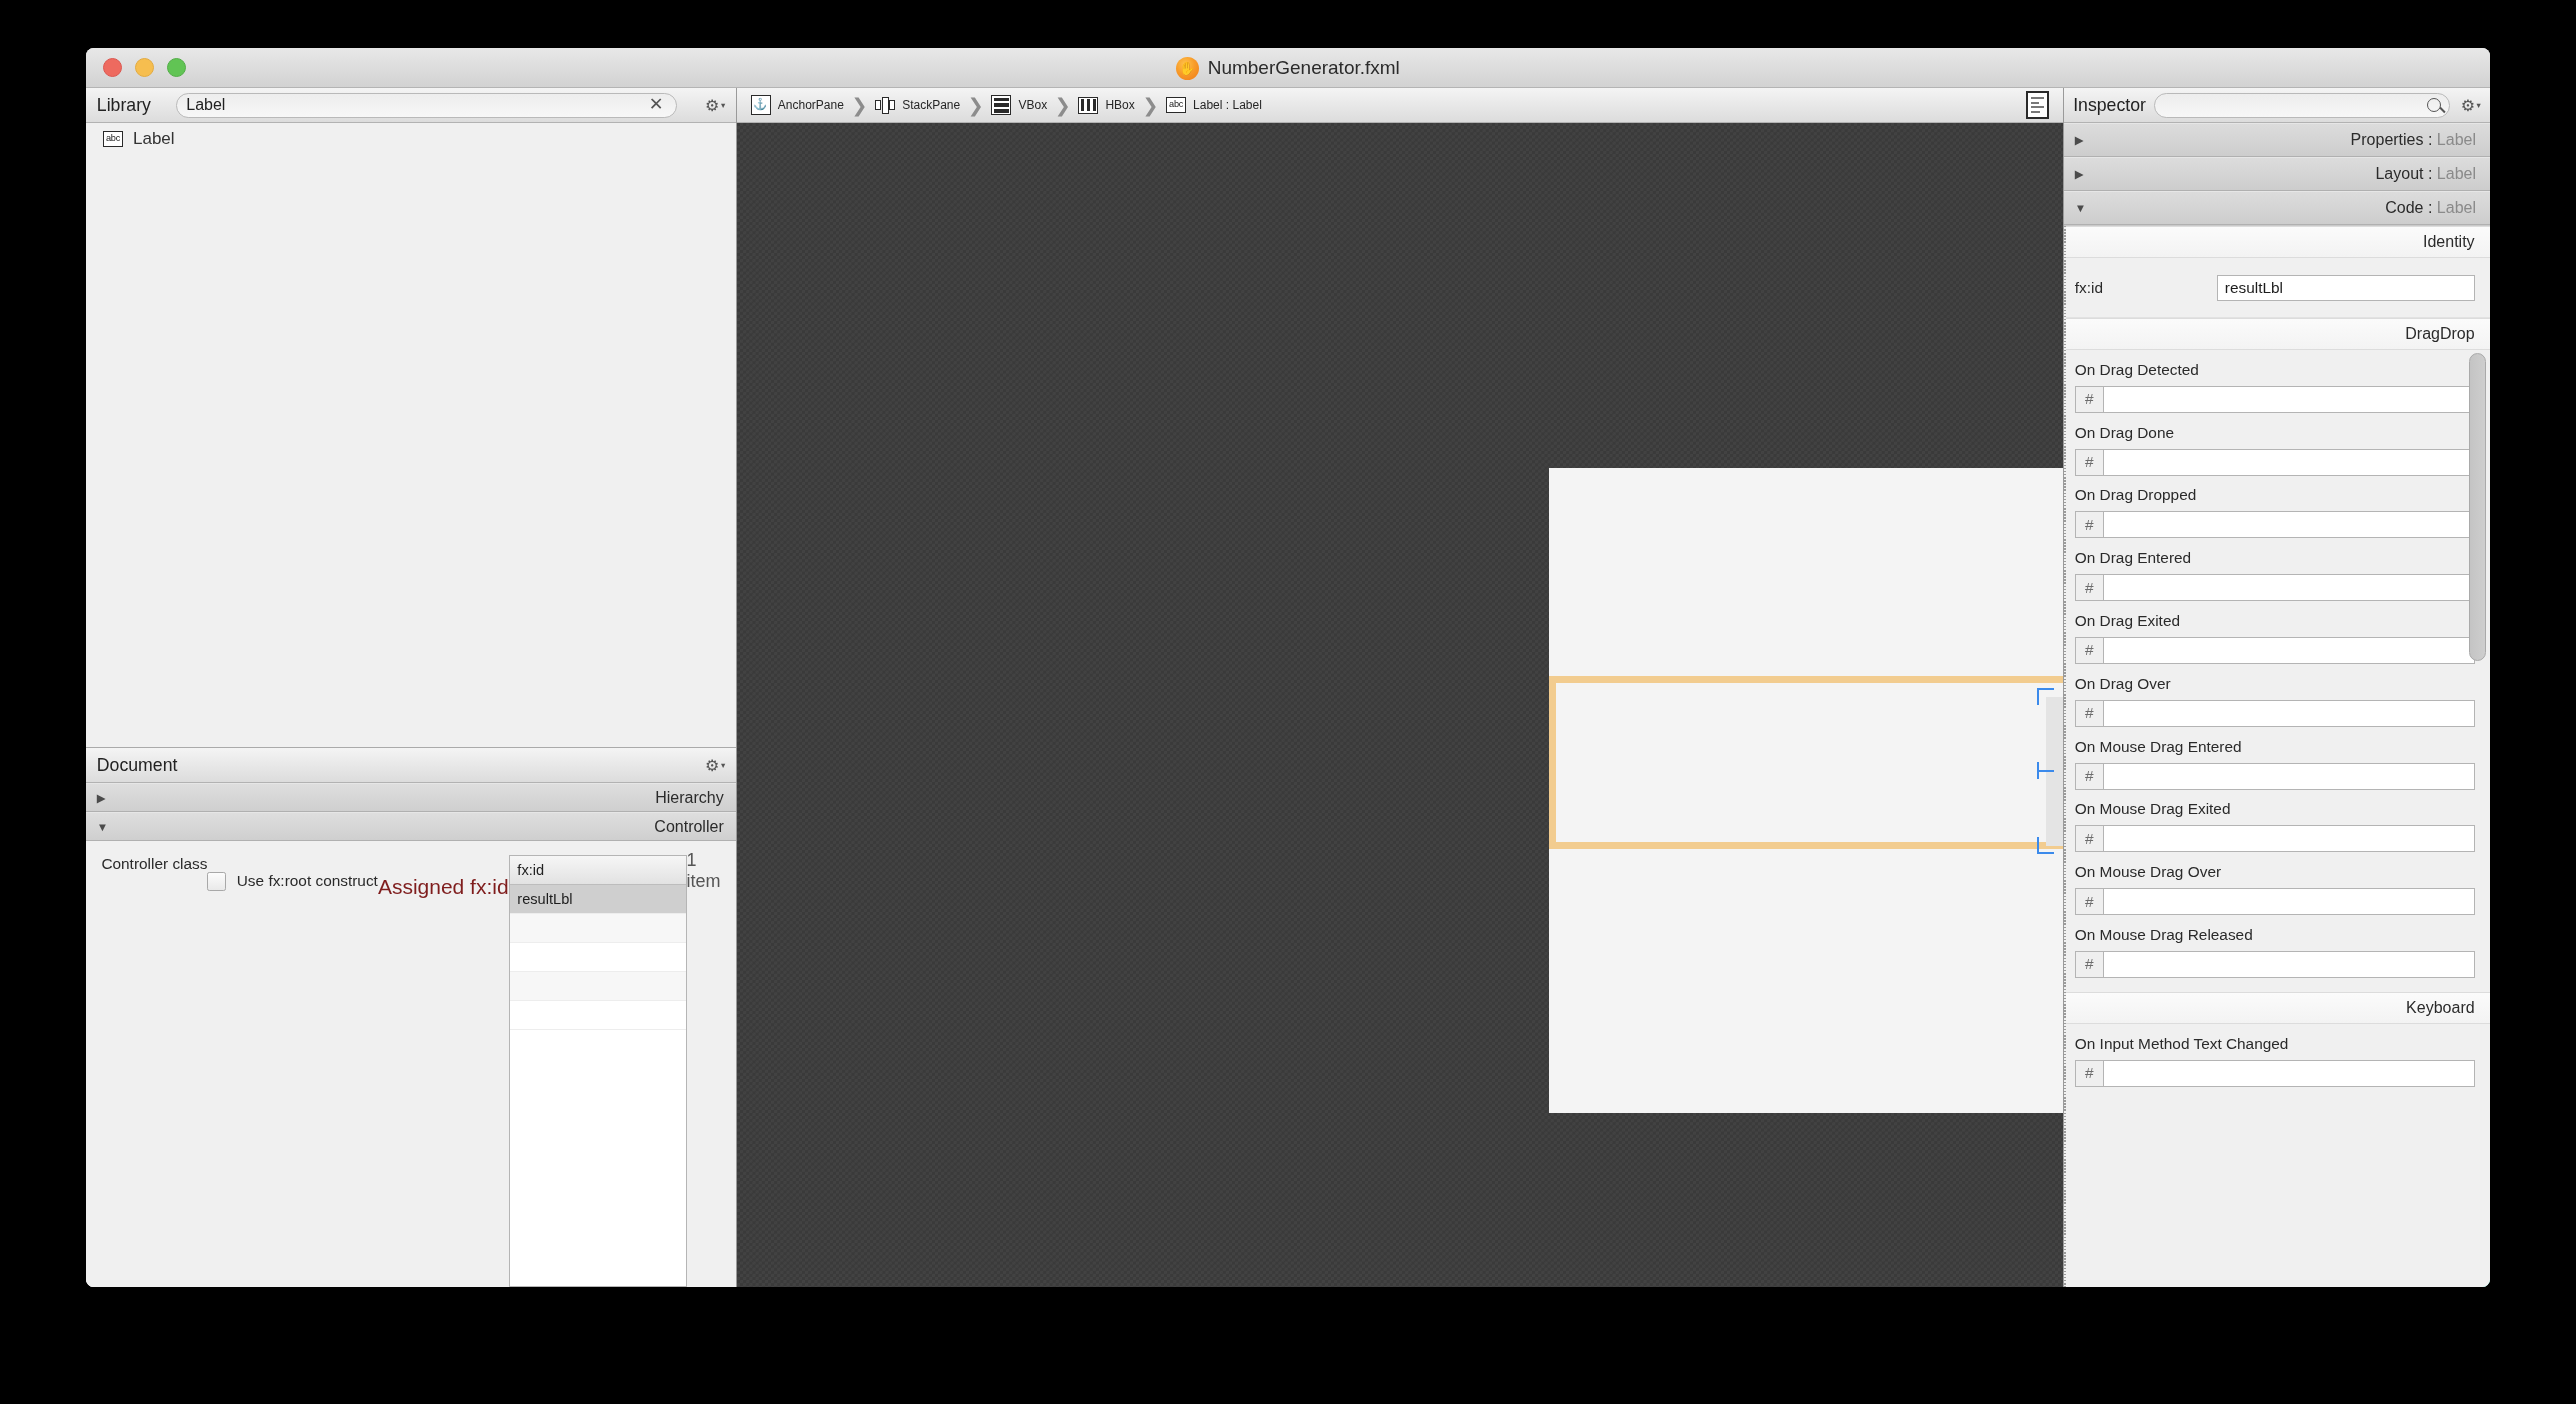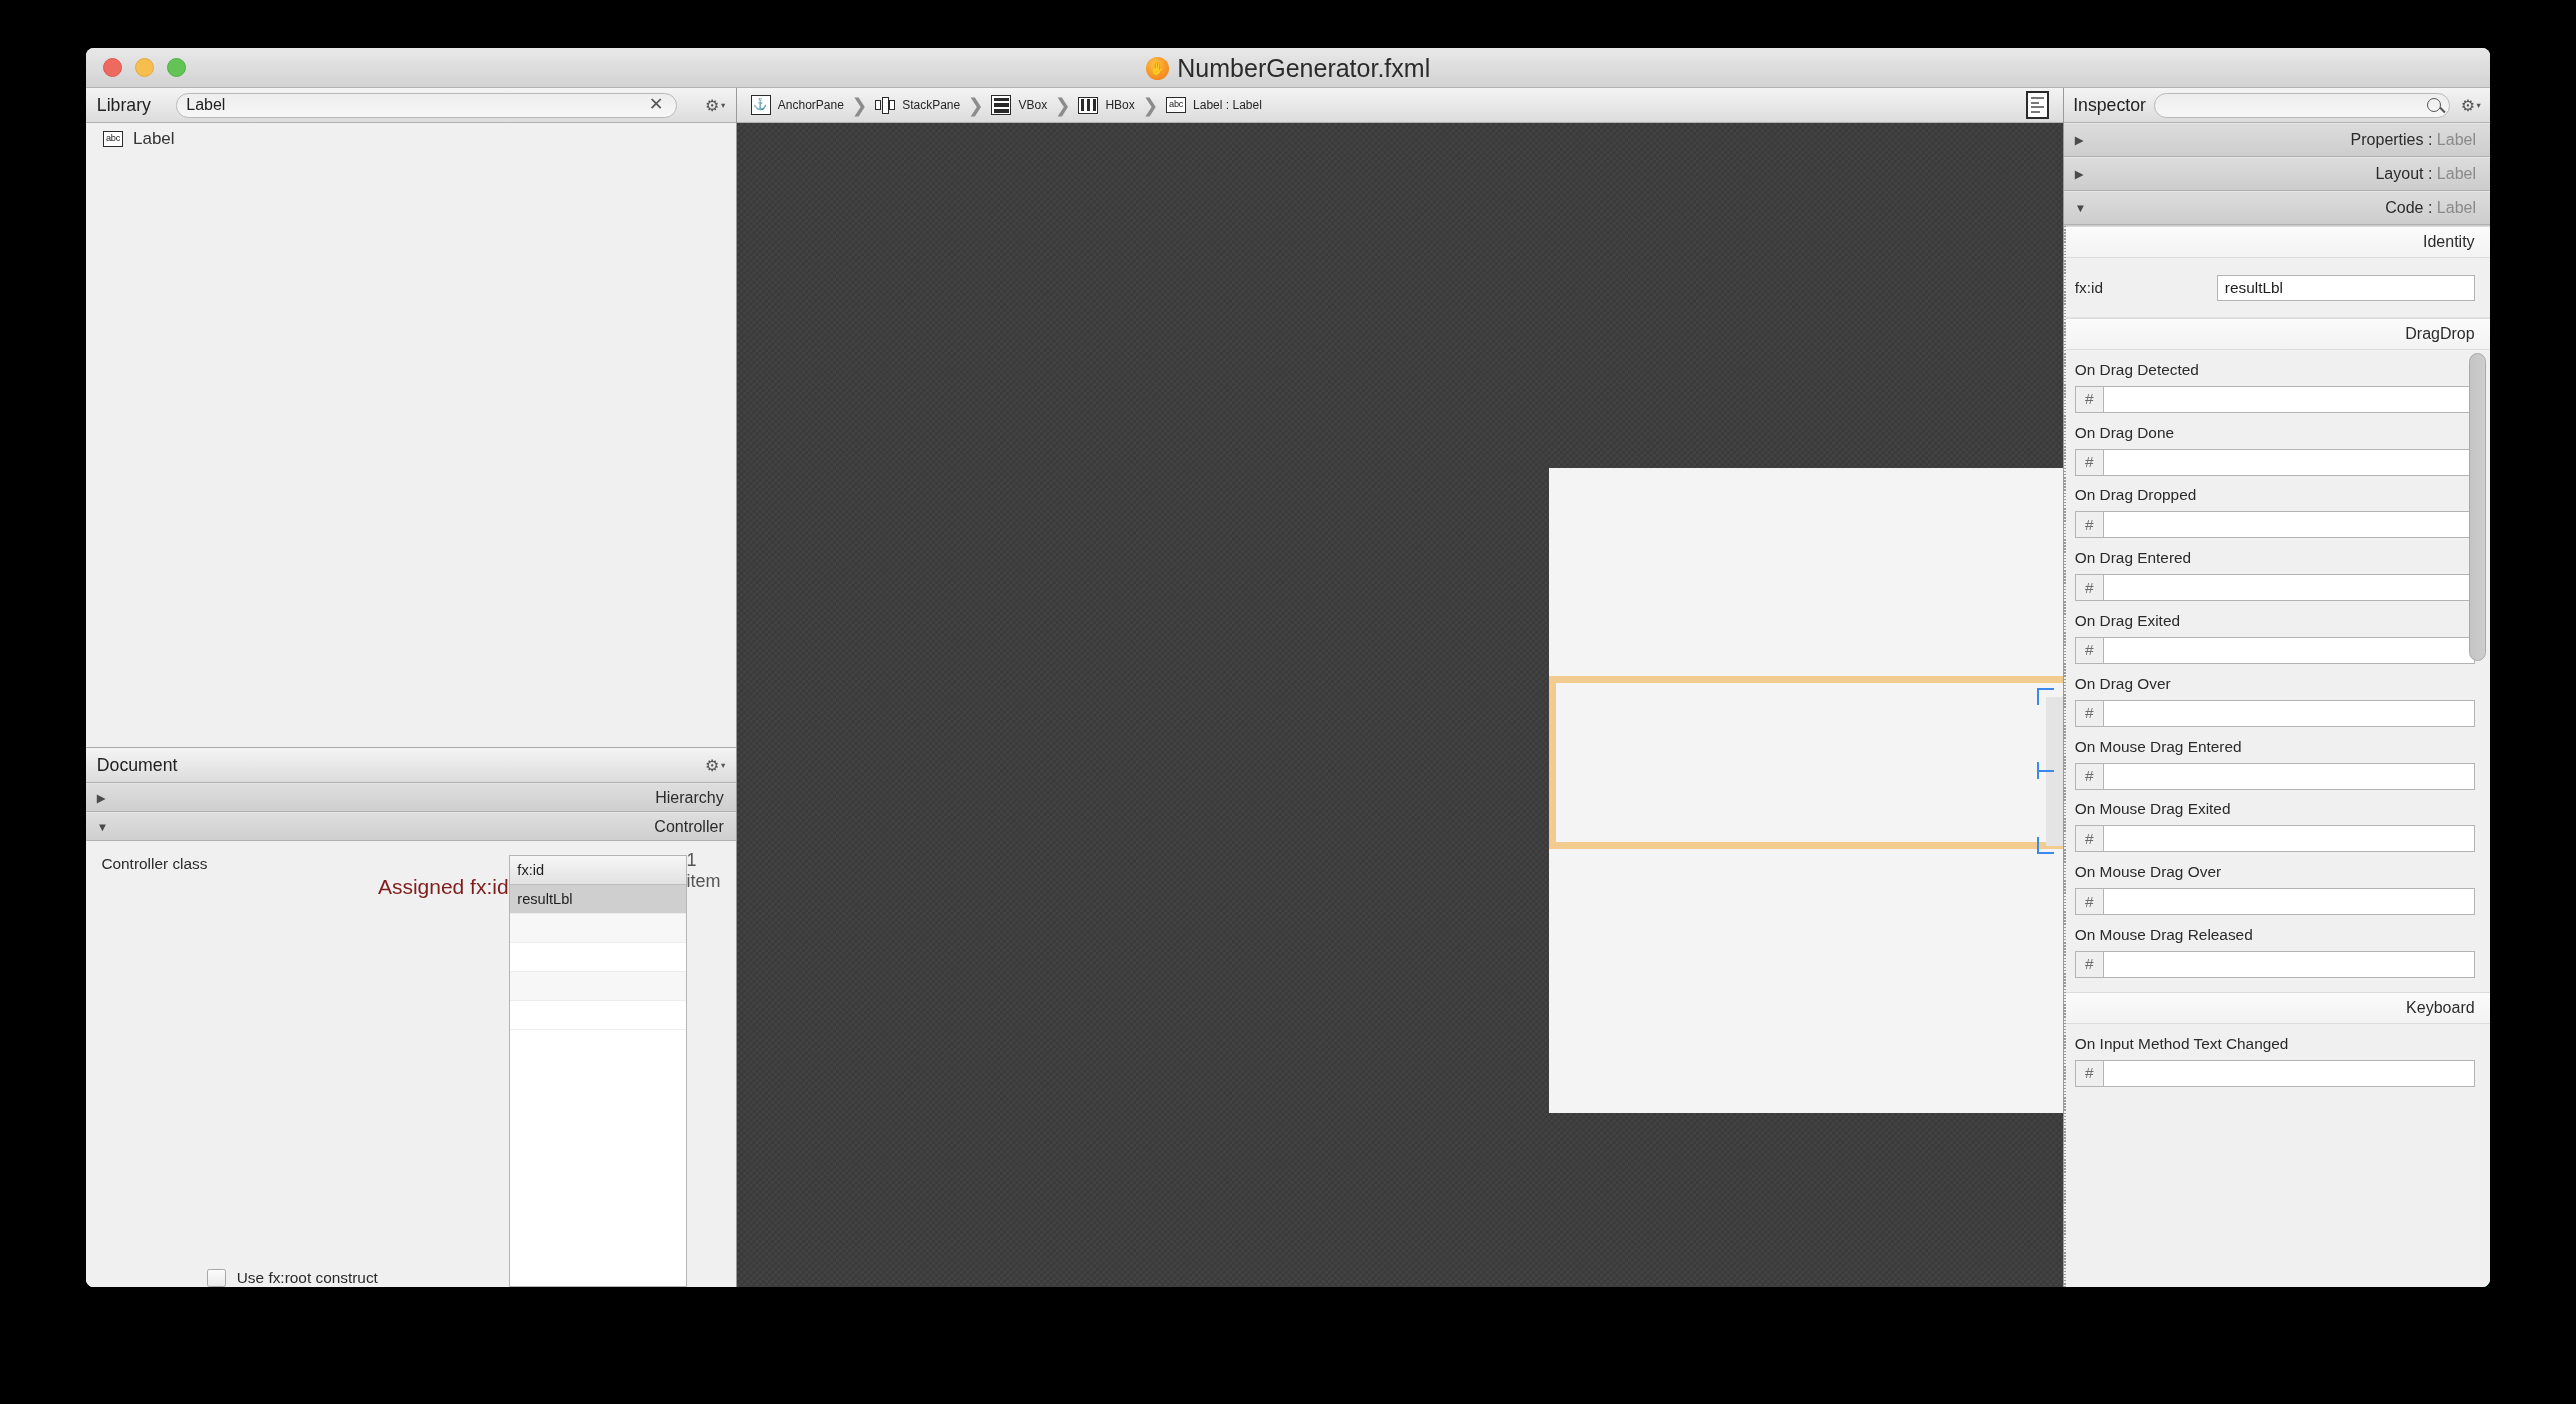--- a/index.html
+++ b/index.html
@@ -37,21 +37,21 @@
   #title-wrap {
     position: absolute; left: 0; right: 0; top: 0; height: 40px;
     display: flex; align-items: center; justify-content: center; gap: 8.5px;
   }
   #app-doc-icon {
     width: 23px; height: 23px; border-radius: 50%;
     background: radial-gradient(circle at 40% 32%, #ffc44d 0%, #f89c2a 45%, #ef7a19 100%);
     display: flex; align-items: center; justify-content: center;
     font-size: 13px; color: #c8310b; line-height: 1;
   }
-  #window-title { font-size: 25px; color: #2b2b2b; }
+  #window-title { font-size: 19px; color: #2b2b2b; }
 
   
   #body { display: flex; height: 1199px; }
 
   
   #left-col {
     width: 651px; flex: 0 0 651px;
     display: flex; flex-direction: column;
     background: #f0f0f0;
     border-right: 0.8px solid #9a9a9a;
@@ -127,21 +127,21 @@
     flex: 1; background: #f0f0f0; padding: 14px 15.4px 0 15.4px;
     display: flex; flex-direction: row;
   }
   .field-label { font-size: 15.4px; color: #2a2a2a; margin-bottom: 7px; }
   .text-input {
     height: 26px; background: #fff;
     border: 0.8px solid #bdbdbd;
     display: flex; align-items: center; padding: 0 7px;
     font-size: 14.6px; color: #1d1d1d; white-space: nowrap; overflow: hidden;
   }
-  .checkbox-row { display: flex; align-items: flex-end; gap: 10.8px; margin-top: 17px; }
+  .checkbox-row { display: flex; align-items: flex-start; gap: 10.8px; margin-top: 17px; }
   .checkbox {
     width: 18.5px; height: 18.5px; background: linear-gradient(#fcfcfc,#e9e9e9);
     border: 0.8px solid #a8a8a8; border-radius: 2.3px;
   }
   .checkbox-label { font-size: 15.4px; color: #2a2a2a; }
 
   #assigned-head { font-size: 21px; color: #7f1d1d; margin-top: 20px; margin-bottom: 8.5px; }
 
   #fxid-table {
     flex: 1; border: 0.8px solid #b5b5b5; background: #fff;

